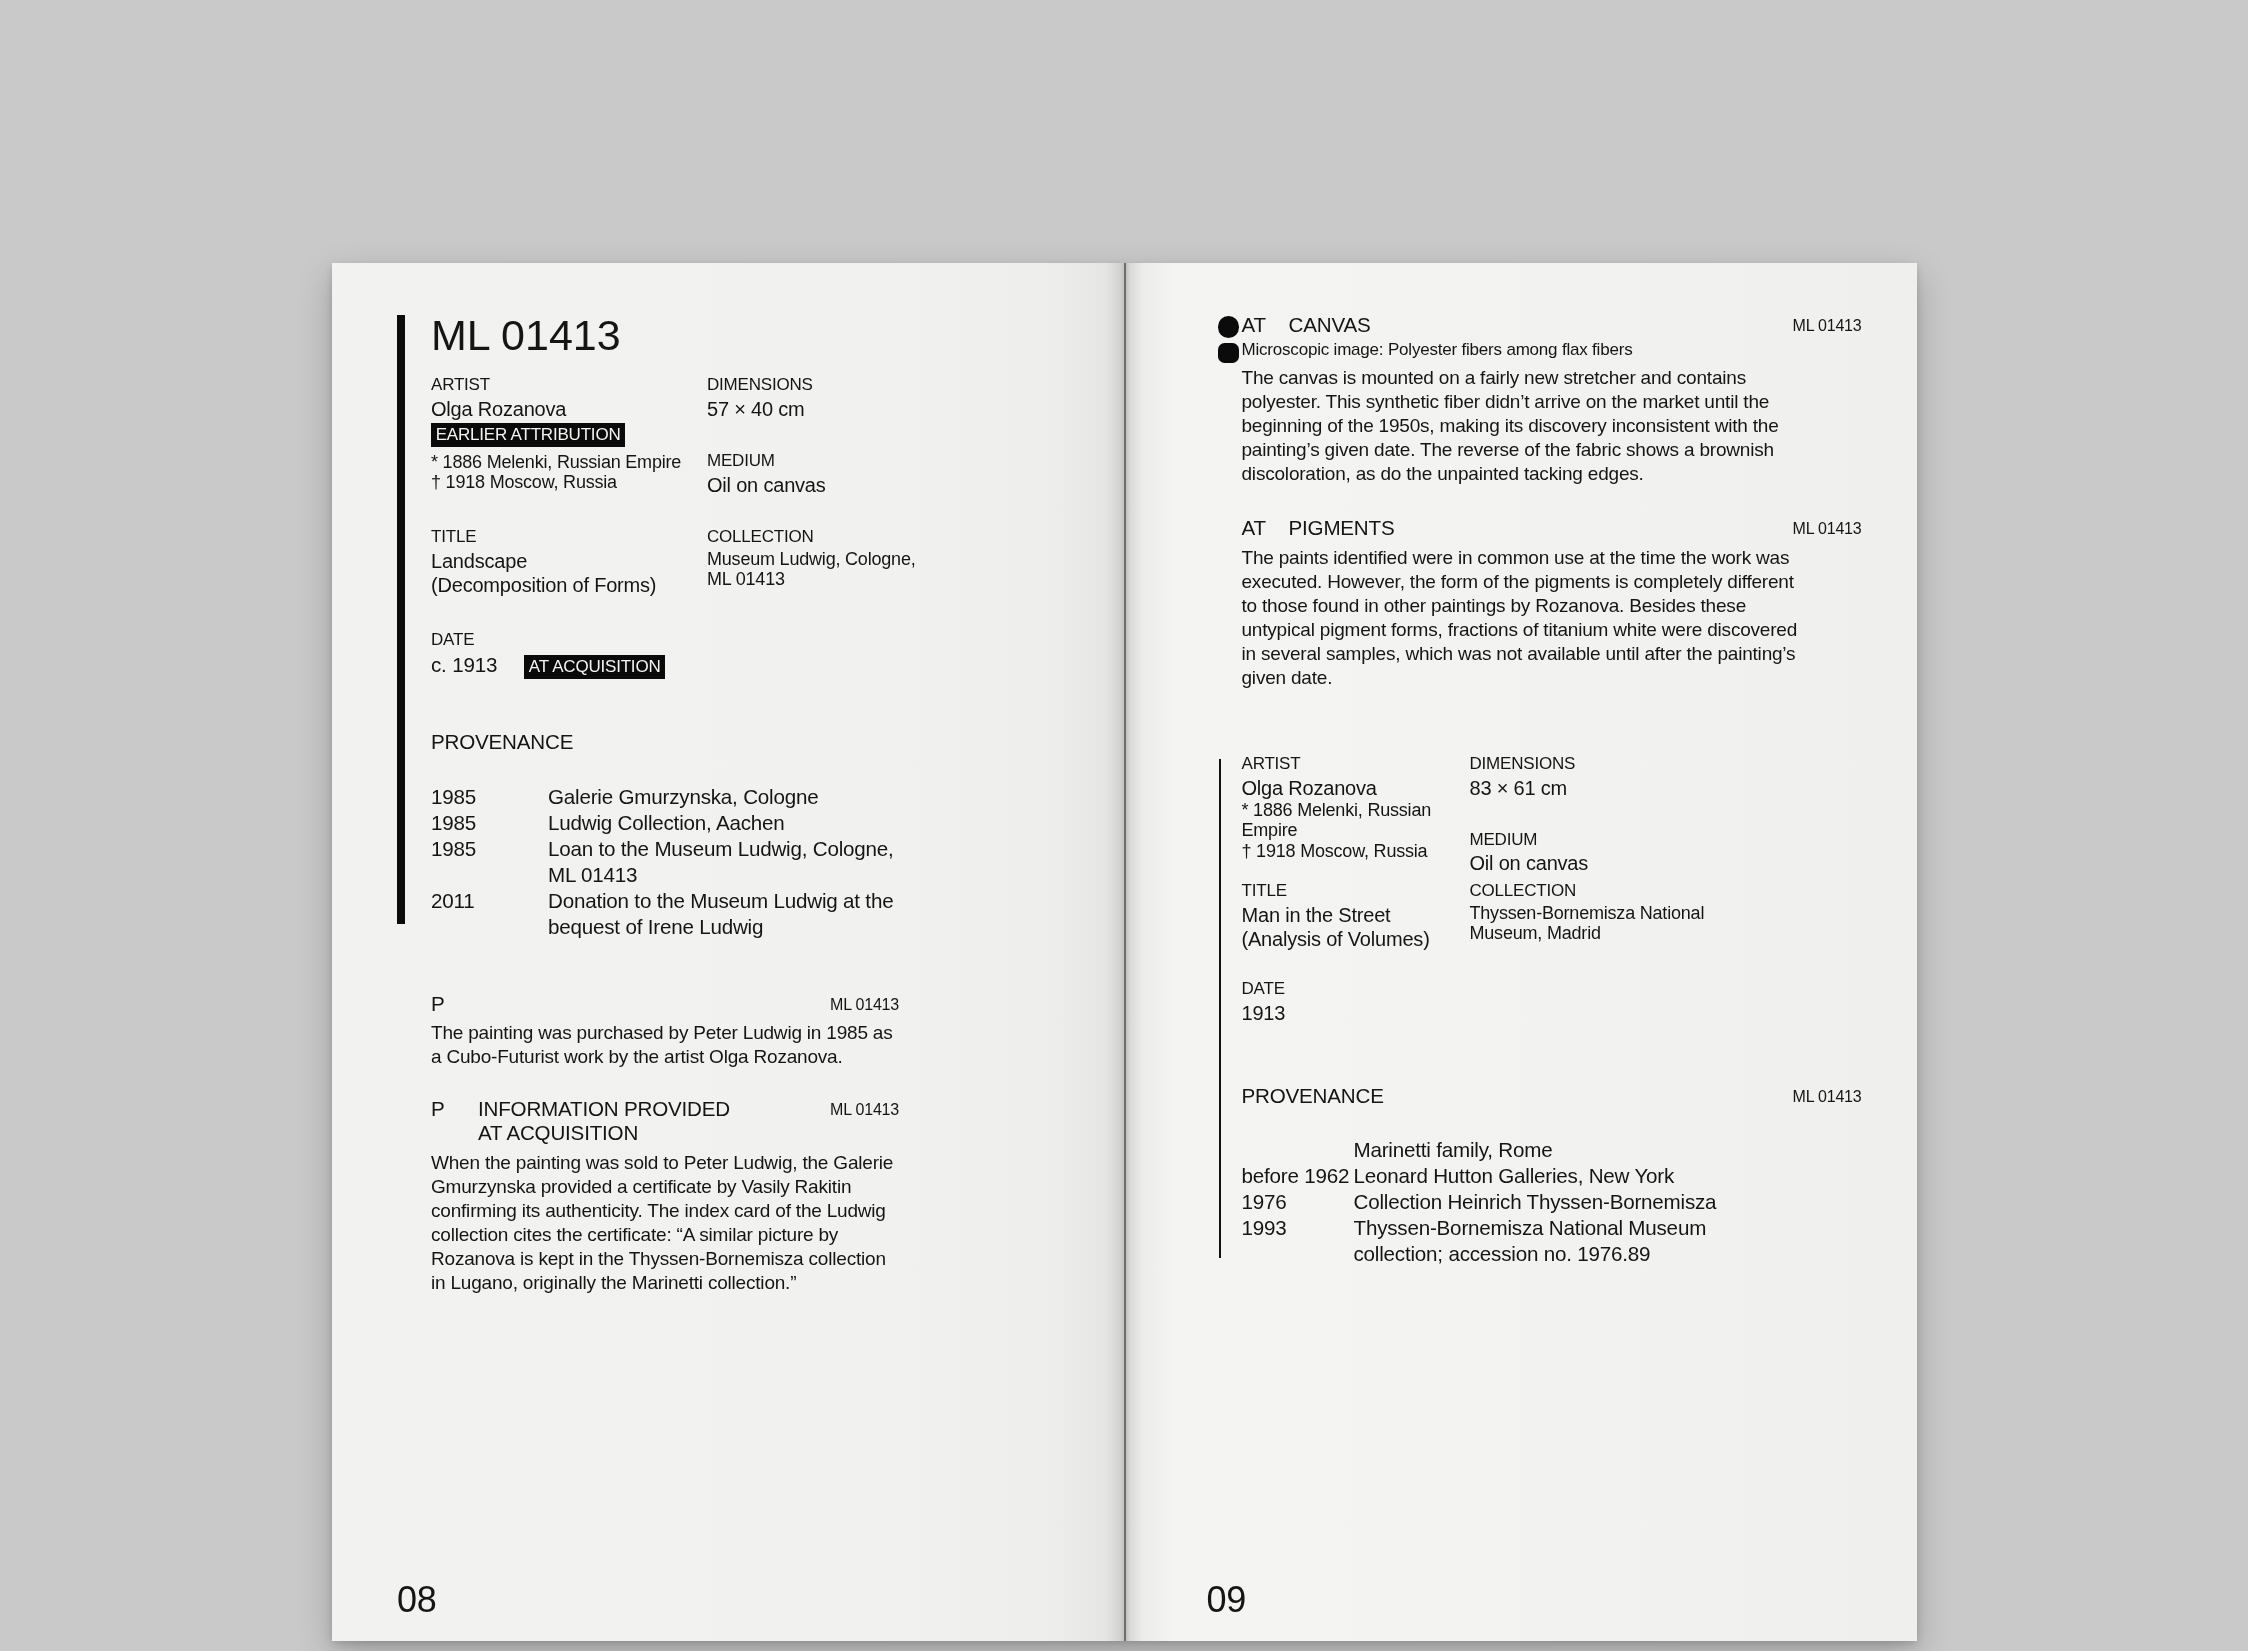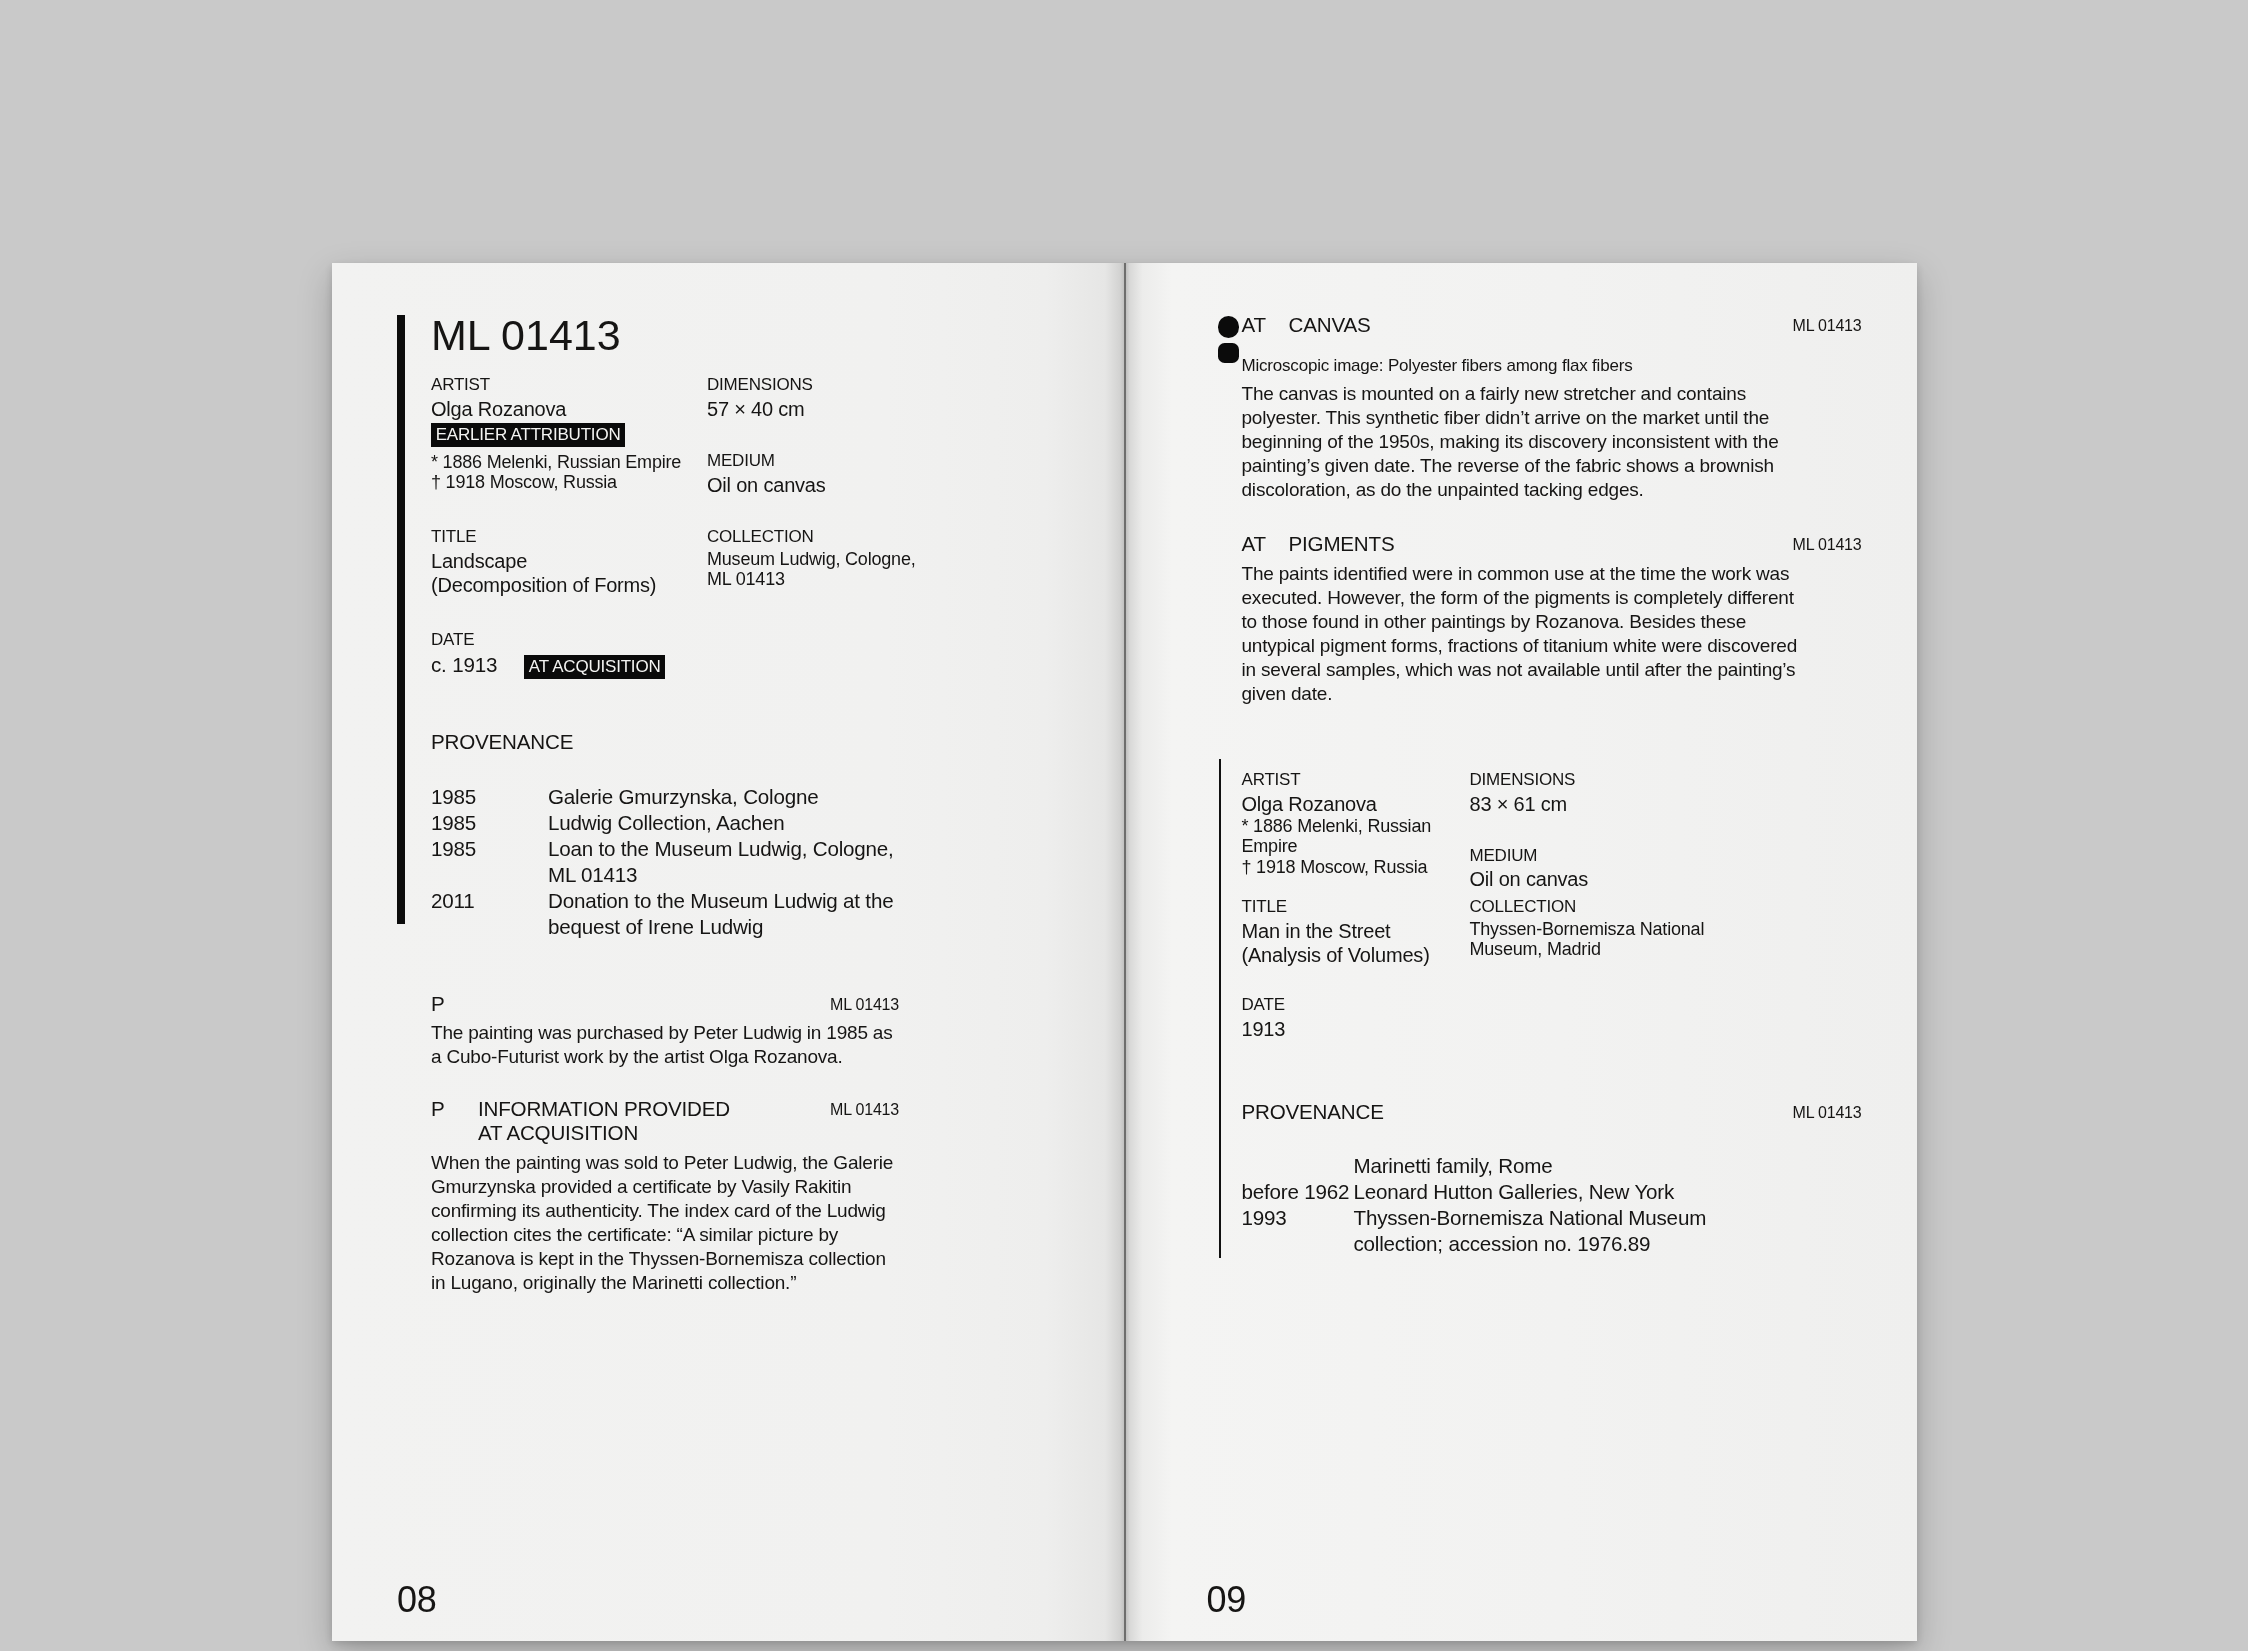--- a/index.html
+++ b/index.html
@@ -70,21 +70,21 @@
   .prov-year-l { width: 117px; flex: none; }
   .prov-year-r { width: 112px; flex: none; }
   .prov-entry { flex: 1; min-width: 0; }
 
   .section { margin-top: 28px; }
   .section-first-gap { margin-top: 52px; }
   .sec-head { display: flex; align-items: flex-start; font-size: 20.6px; line-height: 24px; }
   .sec-marker { width: 47px; flex: none; }
   .sec-title { white-space: pre-line; }
   .tag { margin-left: auto; font-size: 16px; line-height: 19px; padding-top: 2.8px; flex: none; }
-  .caption { font-size: 17px; line-height: 20.6px; margin-top: 19px; }
+  .caption { font-size: 17px; line-height: 20.6px; margin-top: 3px; }
   .bodytext { font-size: 19px; line-height: 24px; margin-top: 5.6px; }
   .bodytext-right { max-width: 572px; }
   .canvas-gap { margin-top: 30px; }
   .artist-gap { margin-top: 64px; }
   .prov-heading-right { display: flex; font-size: 20.6px; line-height: 22.5px; margin-top: 60px; }
 
   .pageno { position: absolute; bottom: 20.6px; font-size: 36px; line-height: 41px; }
   .pageno-left { left: 65px; }
   .pageno-right { left: 82px; }
 </style>
@@ -254,20 +254,24 @@
       <div class="prov-table">
         <div class="prov-row">
           <div class="prov-year-r"></div>
           <div class="prov-entry preline">Marinetti family, Rome</div>
         </div>
         <div class="prov-row">
           <div class="prov-year-r">before 1962</div>
           <div class="prov-entry preline">Leonard Hutton Galleries, New York</div>
         </div>
         <div class="prov-row">
+          <div class="prov-year-r">1976</div>
+          <div class="prov-entry preline">Collection Heinrich Thyssen-Bornemisza</div>
+        </div>
+        <div class="prov-row">
           <div class="prov-year-r">1993</div>
           <div class="prov-entry preline">Thyssen-Bornemisza National Museum
 collection; accession no. 1976.89</div>
         </div>
       </div>
 
     </div>
 
     <div class="pageno pageno-right">09</div>
   </section>

